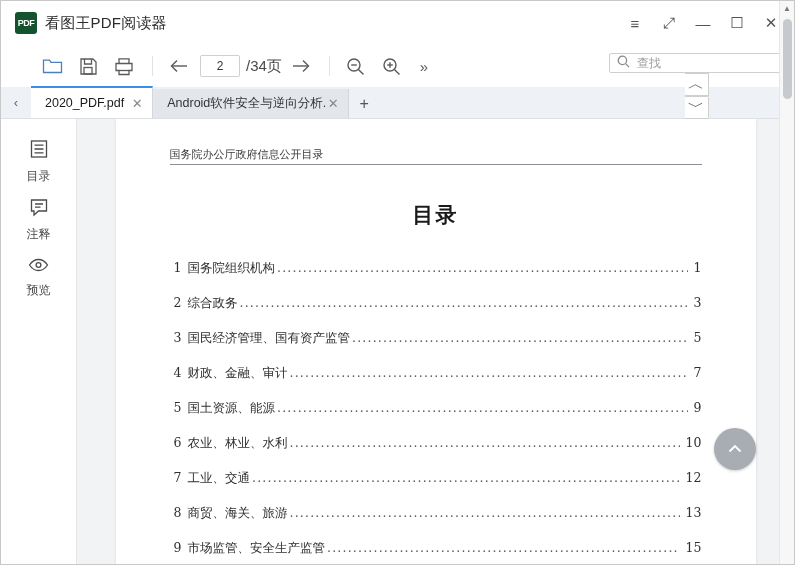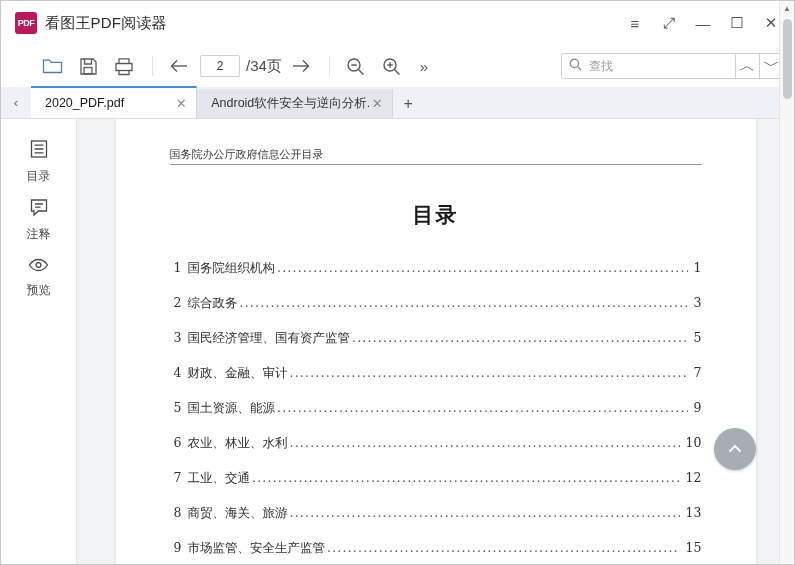--- a/index.html
+++ b/index.html
@@ -24,21 +24,21 @@
     height: 44px;
     display: flex;
     align-items: center;
     padding: 0 6px 0 14px;
     background: #ffffff;
     flex: none;
   }
   .logo {
     width: 22px; height: 22px;
     border-radius: 3px;
-    background: #be185d;
+    background: #14532d;
     color: #fff;
     font-size: 9px;
     font-weight: bold;
     display: flex;
     align-items: center;
     justify-content: center;
     letter-spacing: -0.5px;
     margin-right: 8px;
   }
   .app-title {
@@ -105,20 +105,21 @@
     width: 26px; height: 26px;
     display: flex; align-items: center; justify-content: center;
     color: #5a5a5a;
     font-size: 15px;
   }
   .search-wrap {
     margin-left: auto;
     display: flex;
     align-items: center;
     height: 26px;
+    flex-direction: column;
   }
   .search-field {
     width: 175px; height: 26px;
     border: 1px solid #cfcfcf;
     border-radius: 2px 0 0 2px;
     display: flex;
     align-items: center;
     padding-left: 7px;
     background: #fff;
     gap: 5px;
@@ -171,21 +172,20 @@
     max-width: 196px;
     position: relative;
     background: #e3e7ec;
     border-right: 1px solid #d3d7dc;
   }
   .tab.active {
     background: #ffffff;
     border-top: 2px solid #3a8ee6;
     height: 32px;
     color: #1a1a1a;
-    gap: 44px;
   }
   .tab .tab-label {
     overflow: hidden;
     white-space: nowrap;
     text-overflow: clip;
     flex: 1;
     padding-right: 6px;
   }
   .tab-close {
     color: #888;

